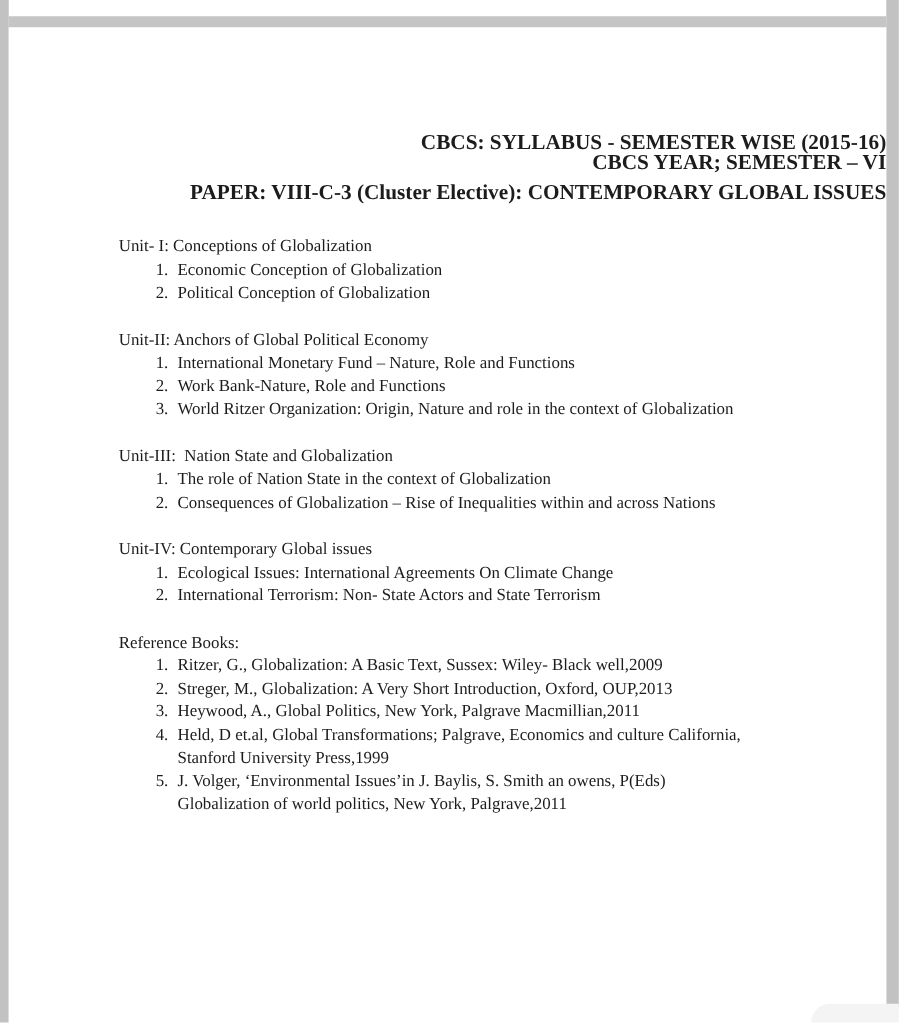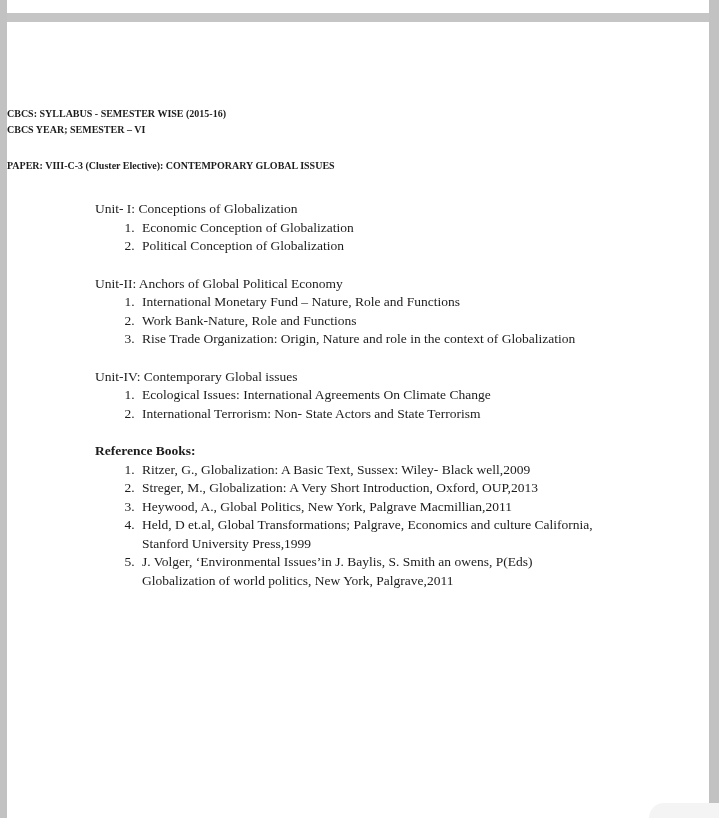--- a/index.html
+++ b/index.html
@@ -45,27 +45,28 @@
   .doc {
     position: absolute;
     left: 7px; top: 22px;
     right: 10px; bottom: 0;
     background: #ffffff;
     font-size: 13.5px;
     line-height: 18.5px;
   }
   .doc-header {
     margin-top: 84px;
-    text-align: left;
+    text-align: right;
     font-weight: bold;
-    font-size: 10px;
+    font-size: 17px;
     line-height: 16px;
+    padding-left: 48px;
   }
   .doc-header .hline4 {
-    margin-top: 20px;
+    margin-top: 8px;
   }
   .doc-body {
     margin-left: 88px;
     margin-right: 30px;
     margin-top: 26px;
   }
   .unit-block {
     margin-bottom: 19px;
   }
   .unit-title {
@@ -75,21 +76,21 @@
     margin: 0;
     padding-left: 43px;
     list-style: decimal;
   }
   ol.num-list li {
     padding-left: 4px;
     max-width: 490px;
     font-family: Liberation Serif, serif;
   }
   .ref-title {
-    font-weight: bold;
+    font-weight: normal;
   }
   .ref-line {
     display: block;
   }
 </style>
 </head>
 <body>
 
 <div class="strip-left"></div>
 <div class="strip-right"></div>
@@ -111,24 +112,31 @@
         <li>Economic Conception of Globalization</li>
         <li>Political Conception of Globalization</li>
       </ol>
     </div>
 
     <div class="unit-block">
       <div class="unit-title">Unit-II: Anchors of Global Political Economy</div>
       <ol class="num-list">
         <li>International Monetary Fund – Nature, Role and Functions</li>
         <li>Work Bank-Nature, Role and Functions</li>
-        <li>Rise Trade Organization: Origin, Nature and role in the context of  Globalization</li>
+        <li>World Ritzer Organization: Origin, Nature and role in the context of  Globalization</li>
       </ol>
     </div>
 
+    <div class="unit-block">
+      <div class="unit-title">Unit-III:  Nation State and Globalization</div>
+      <ol class="num-list">
+        <li>The role of Nation State in the context of Globalization</li>
+        <li>Consequences of Globalization – Rise of Inequalities within and across Nations</li>
+      </ol>
+    </div>
 
     <div class="unit-block">
       <div class="unit-title">Unit-IV: Contemporary Global issues</div>
       <ol class="num-list">
         <li>Ecological Issues: International Agreements On Climate Change</li>
         <li>International Terrorism: Non- State Actors and State Terrorism</li>
       </ol>
     </div>
 
     <div class="unit-block">

